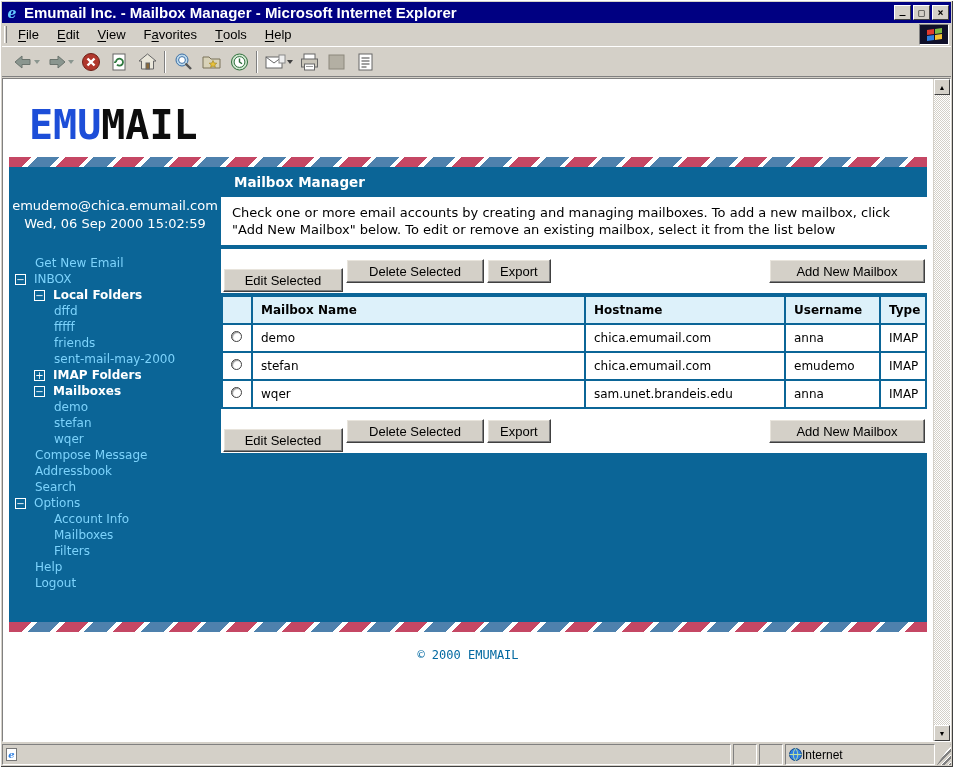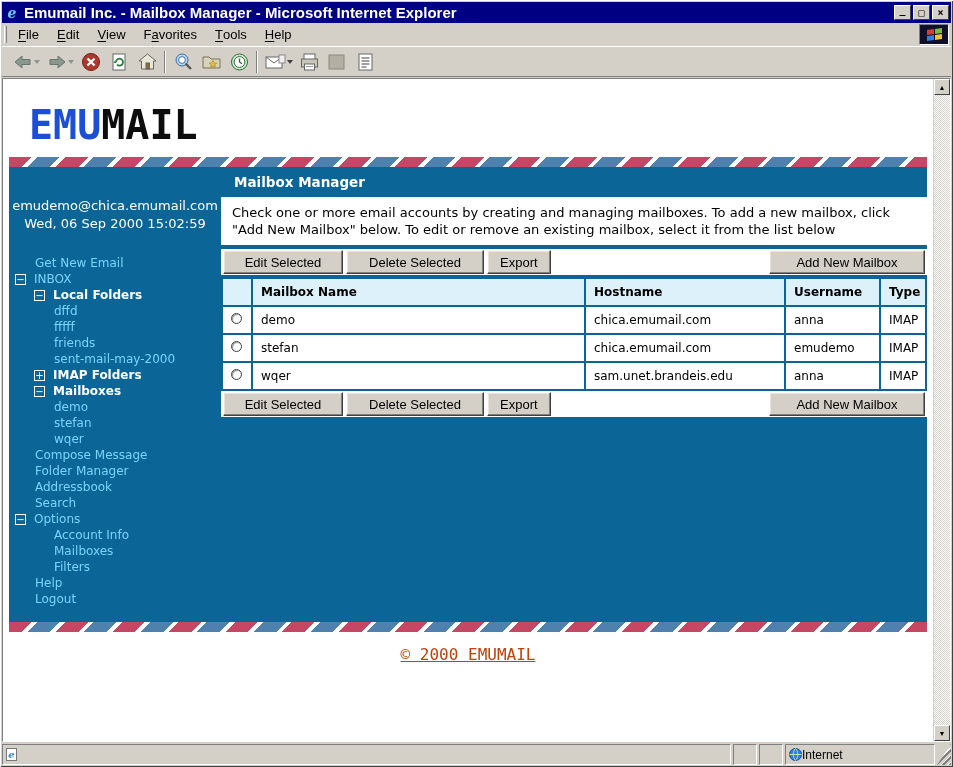--- a/index.html
+++ b/index.html
@@ -97,38 +97,38 @@
     color:#fff; font-weight:bold; font-size:13.5px; font-family:"DejaVu Sans", sans-serif; }
   .desc-box{ background:#fff; padding:7px 11px; font-family:"DejaVu Sans", sans-serif; font-size:13px; line-height:17px; color:#000000; }
   .gap4{ height:4px; } .gap2{ height:2px; }
   .btn-strip{ background:#fff; display:flex; align-items:center; padding:1px 2px; }
   .btn{
     height:24px; background:#d4d0c8; color:#000; font-family:"Liberation Sans", sans-serif; font-size:13px;
     border:1px solid; border-color:#fff #404040 #404040 #fff;
     box-shadow:inset -1px -1px 0 #808080, inset 1px 1px 0 #e8e4dc;
     padding:0 12px; margin-right:3px; cursor:pointer; white-space:nowrap;
   }
-  .btn.edit{ min-width:120px; } .btn.del{ min-width:138px; } .btn.exp{ min-width:56px; }
+  .btn.edit{ min-width:120px;margin-top:18px; } .btn.del{ min-width:138px; } .btn.exp{ min-width:56px; }
   .btn.add{ min-width:156px; margin-right:0; }
   .strip-spacer{ flex:1; }
 
   table.mbx{ border-collapse:collapse; width:100%; table-layout:fixed; background:#fff; }
   table.mbx th, table.mbx td{
     border:2px solid #0b6597; font-family:"DejaVu Sans", sans-serif; font-size:12px;
     padding:6px 8px; text-align:left; vertical-align:middle; background:#fff; overflow:hidden; white-space:nowrap;
   }
   table.mbx th{ background:#ddf1fa; font-weight:bold; }
   col.c-radio{ width:30px; } col.c-host{ width:200px; } col.c-user{ width:95px; } col.c-type{ width:46px; }
   td.radio-cell{ text-align:center; padding:4px 2px; }
   .radio{ width:11px; height:11px; border-radius:50%; background:#fff; display:inline-block;
     border:1px solid #404040; box-shadow:inset 1px 1px 1px #9a9a9a; cursor:pointer; }
   .blue-fill{ flex:1; }
 
   .footer{ text-align:center; padding-top:13px; flex:1; }
-  .footer a{ font-family:"DejaVu Sans Mono", monospace; font-size:16px; color:#c2410c; text-decoration:underline; cursor:pointer; }
+  .footer a{ font-family:"DejaVu Sans Mono", monospace; font-size:12px; color:#0369a1; cursor:pointer; }
 
   
   .statusbar{ height:21px; margin-top:2px; display:flex; gap:2px; flex:0 0 auto; }
   .sb-cell{ border:1px solid; border-color:#808080 #fff #fff #808080; background:#d4d0c8;
     display:flex; align-items:center; padding:0 3px; font-size:12px; color:#000; }
   .sb-cell.main-cell{ flex:1; }
   .sb-cell.tiny{ width:24px; }
   .sb-cell.zone{ width:150px; }
   .doc-icon{ width:11px; height:13px; background:#fff; border:1px solid #777; color:#2e7fe2;
     font-family:"DejaVu Serif", serif; font-weight:bold; font-style:italic; font-size:10px; line-height:11px; text-align:center; }
@@ -339,23 +339,20 @@
                   <a>demo</a>
                 </div>
               <div class="nav-row lv-d">
                   <a>stefan</a>
                 </div>
               <div class="nav-row lv-d">
                   <a>wqer</a>
                 </div>
               <div class="nav-row lv-b">
                   <a>Compose Message</a>
-                </div>
-              <div class="nav-row lv-b">
-                  <a>Folder Manager</a>
                 </div>
               <div class="nav-row lv-b">
                   <a>Addressbook</a>
                 </div>
               <div class="nav-row lv-b">
                   <a>Search</a>
                 </div>
               <div class="nav-row lv-a">
                   <span class="tree-box">−</span>
                   <a>Options</a>

